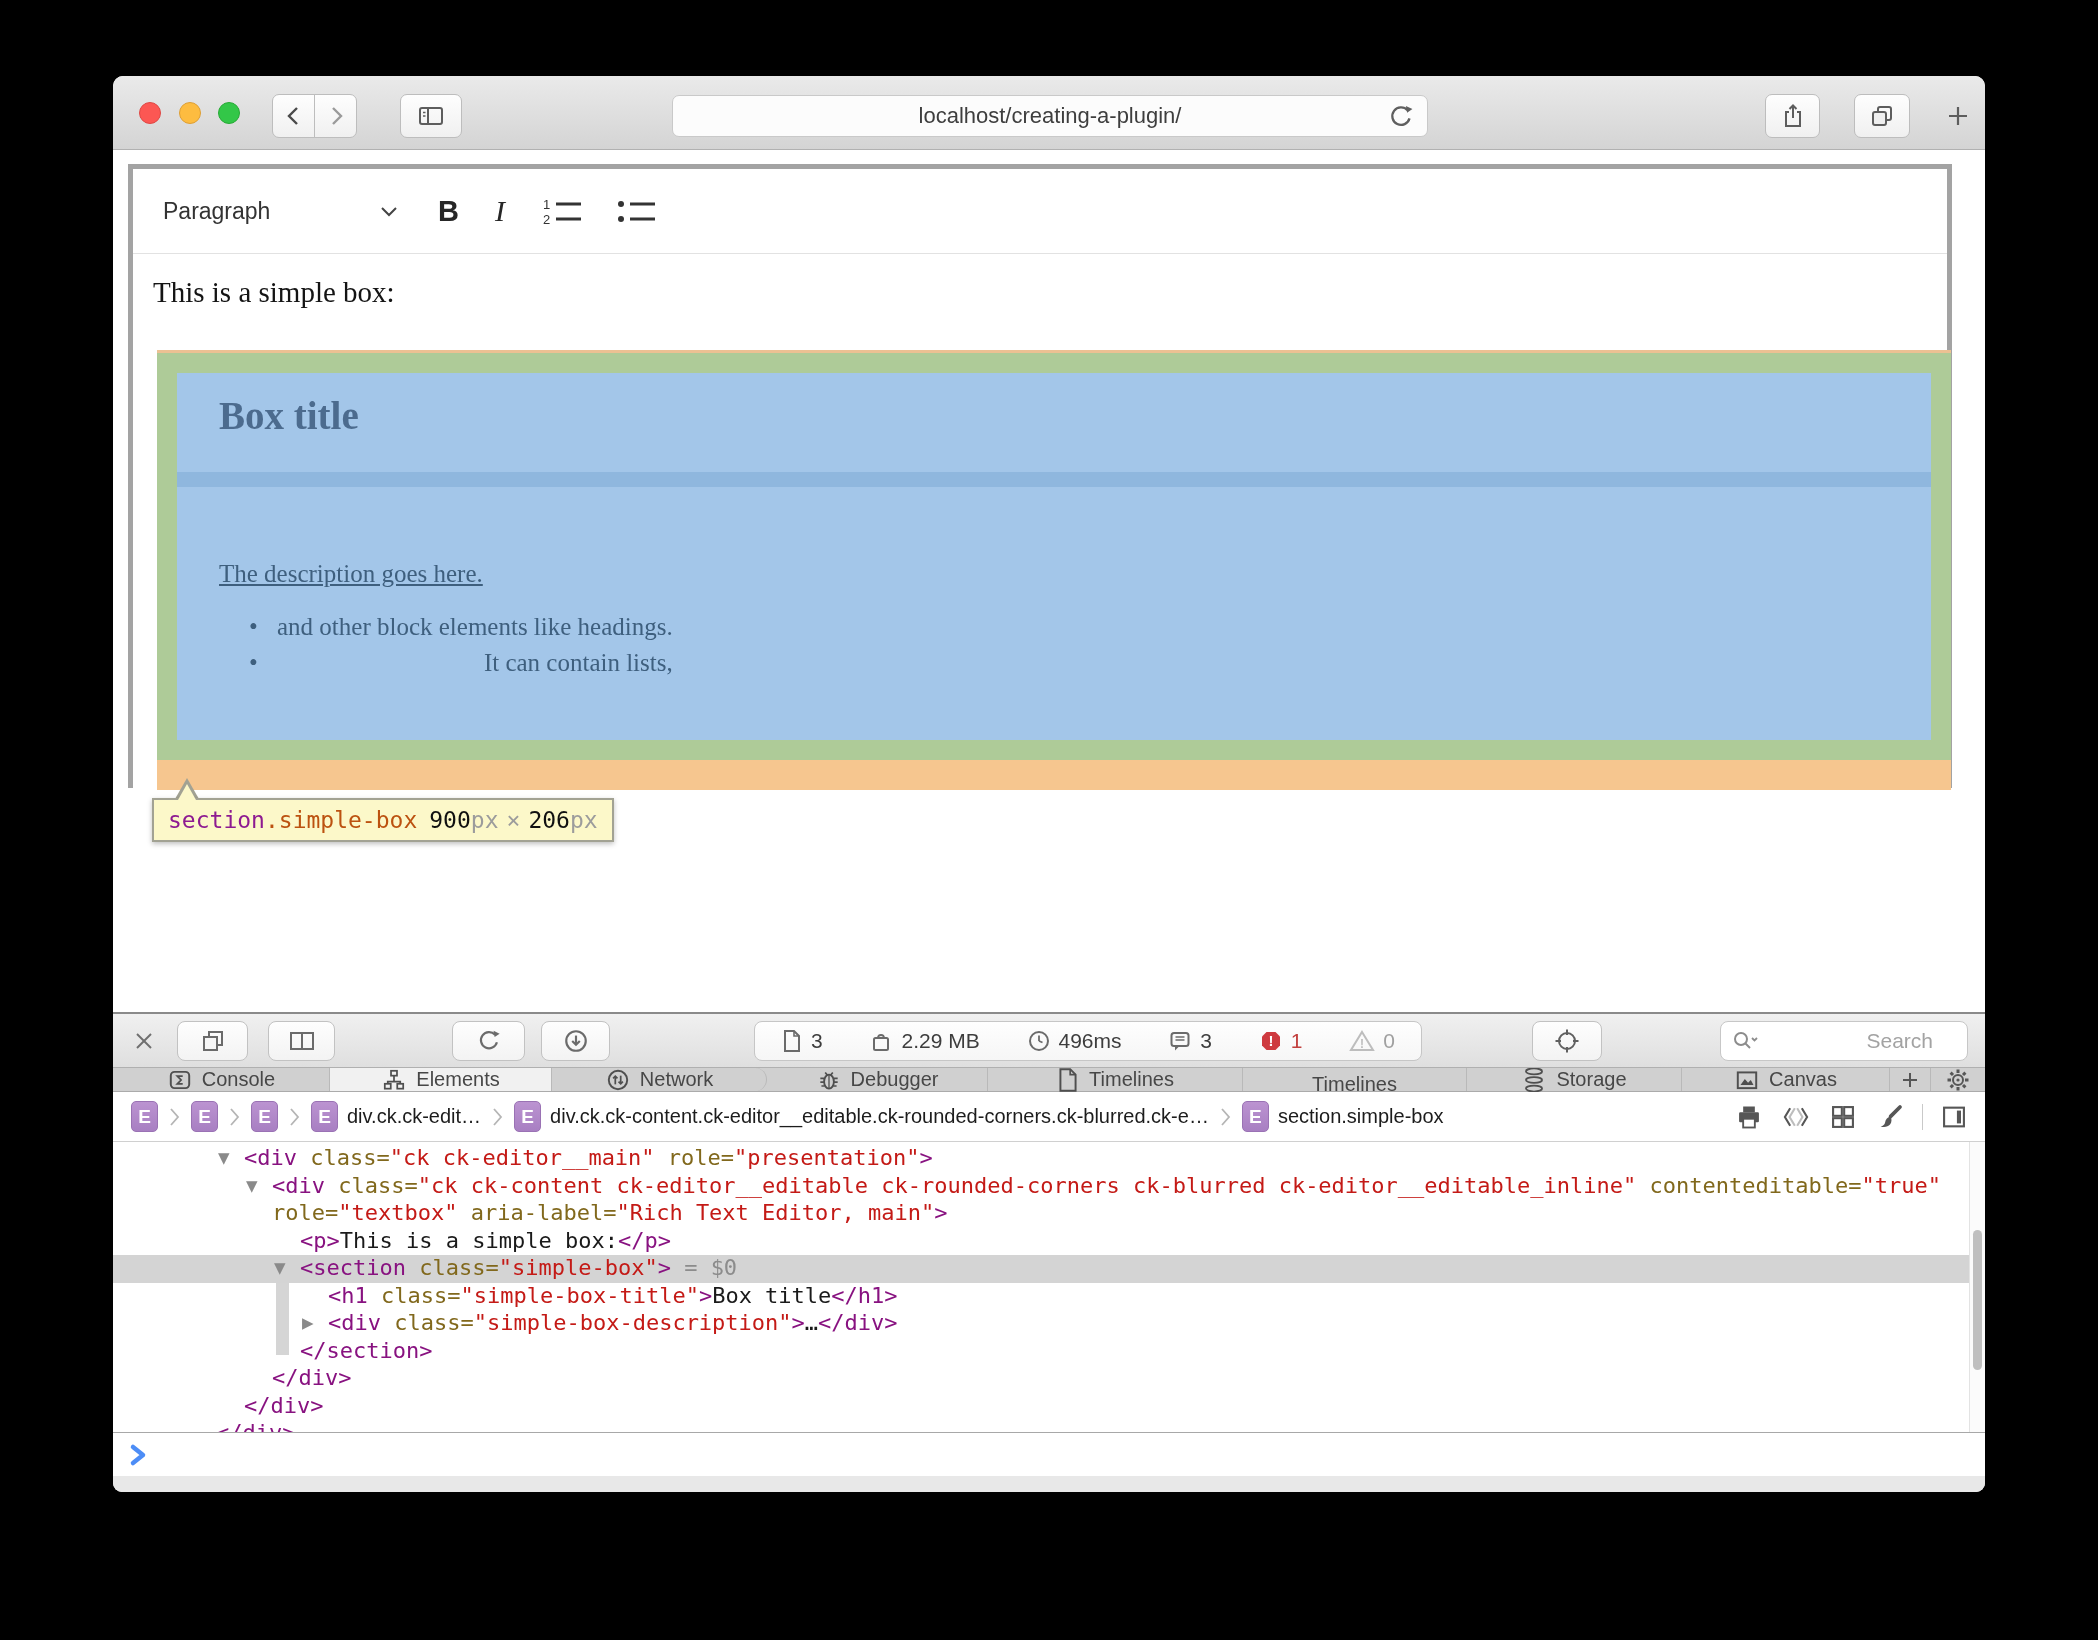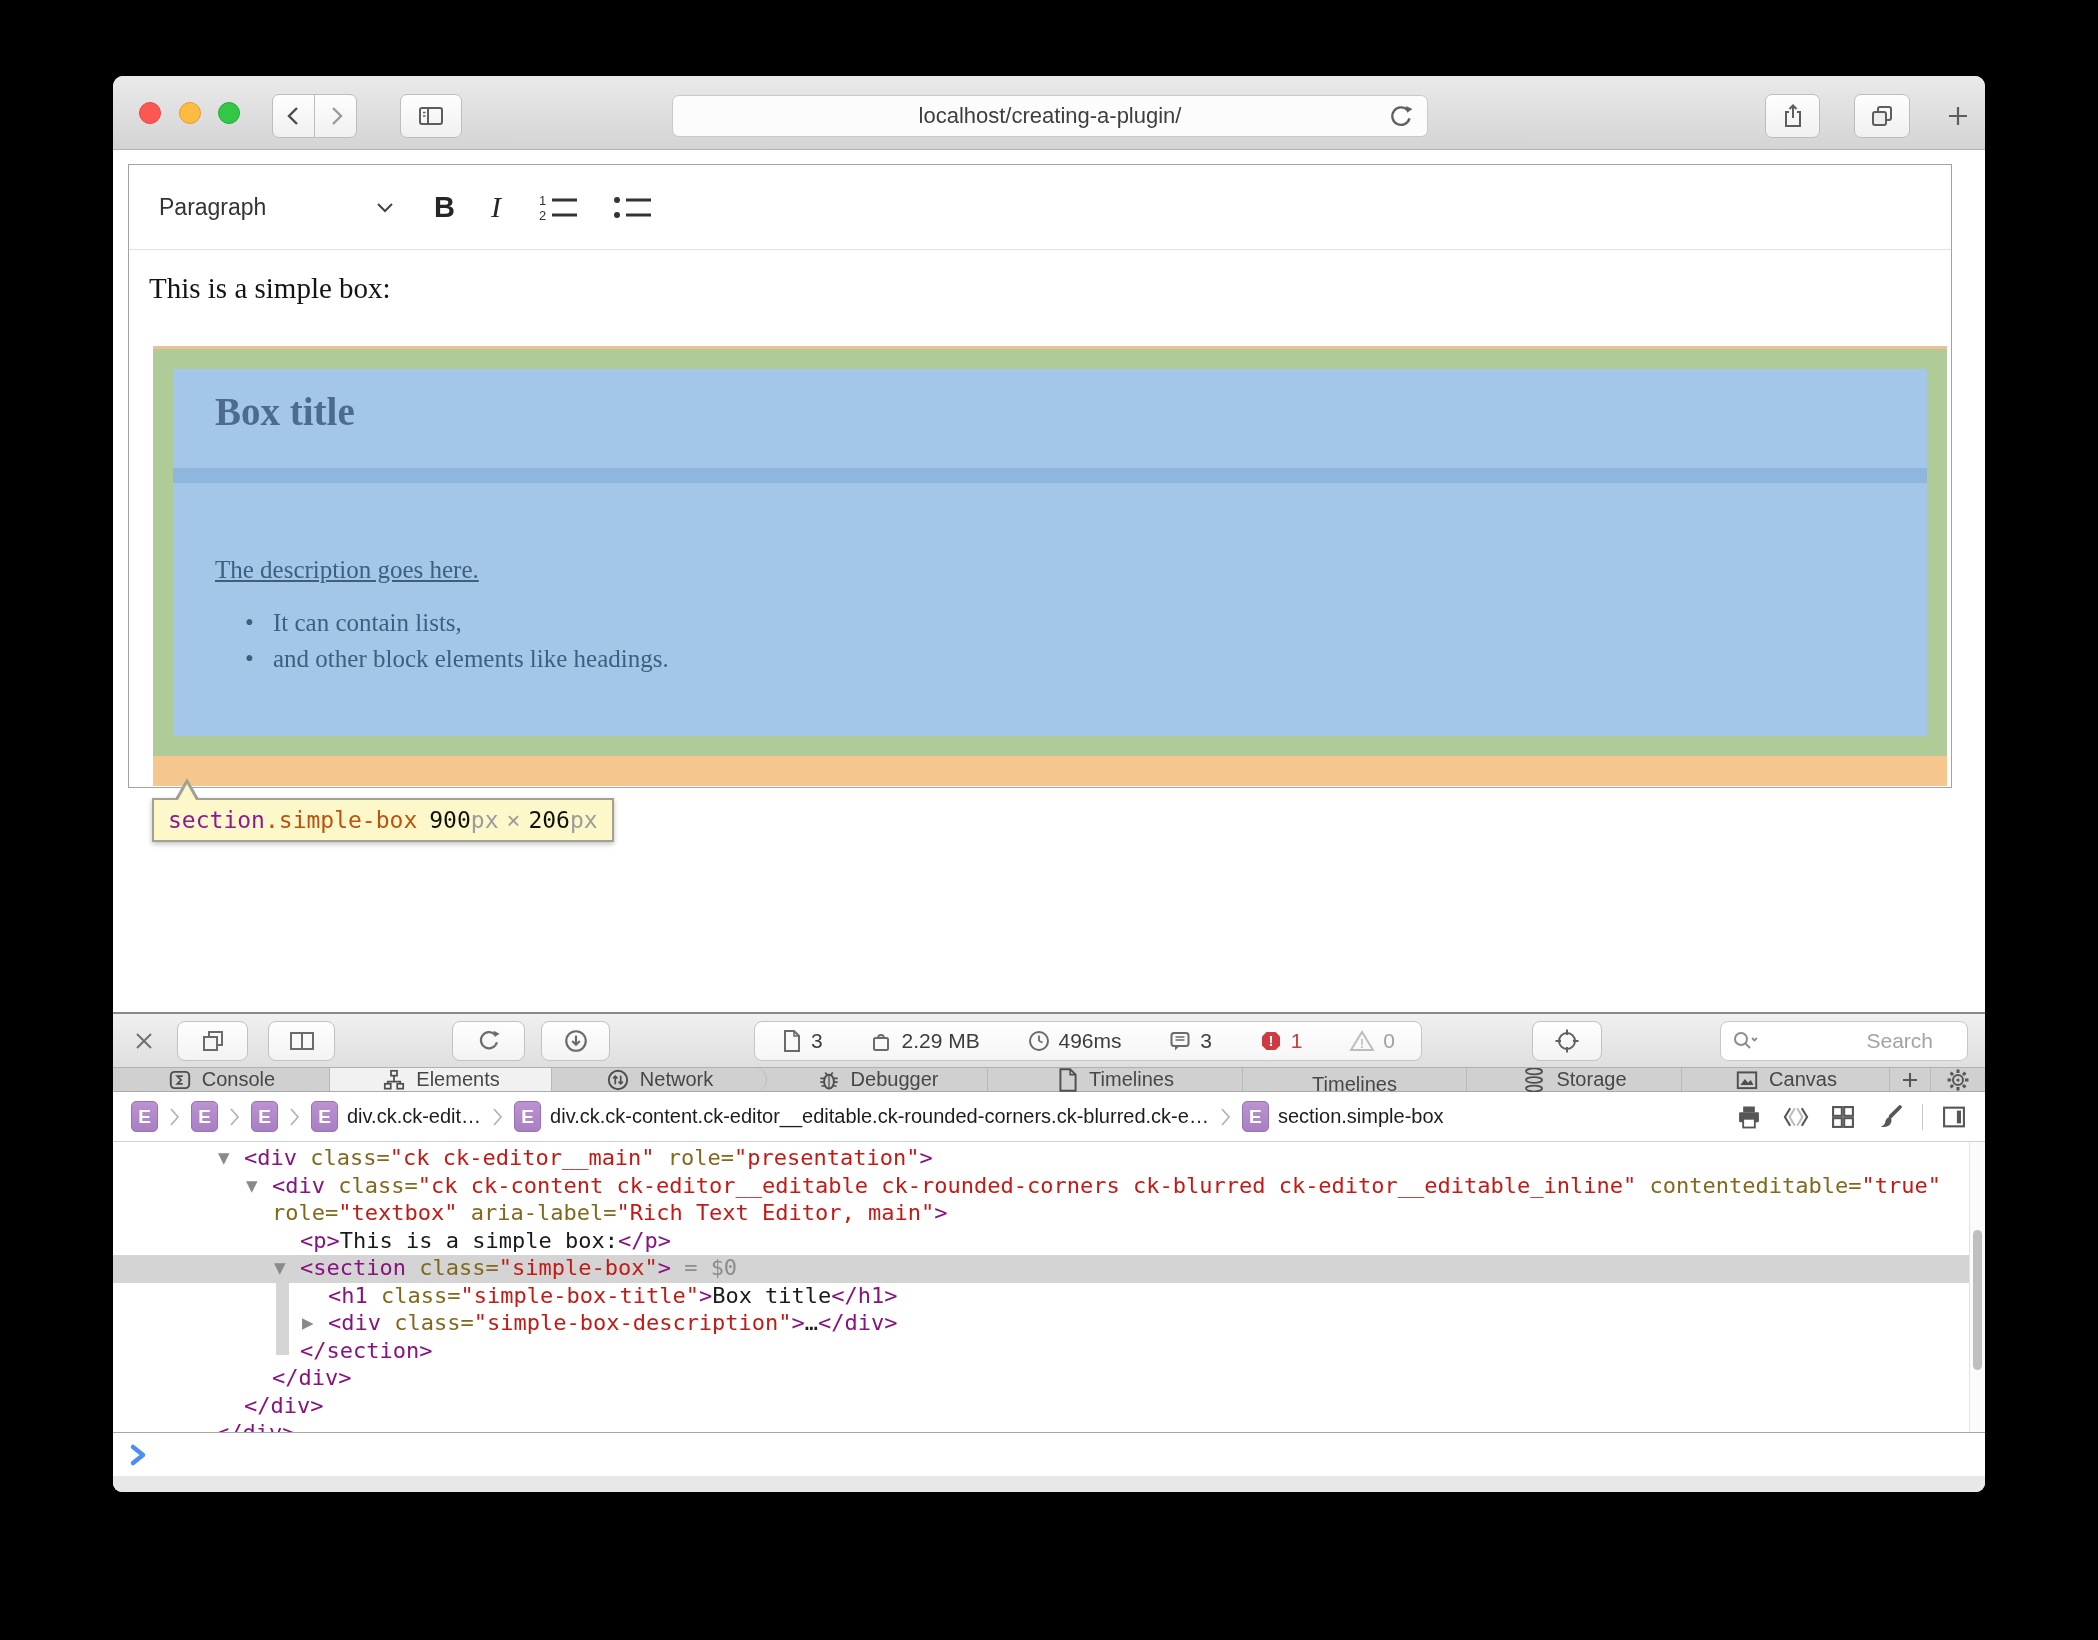--- a/index.html
+++ b/index.html
@@ -23,21 +23,21 @@
       border:1px solid #bdbdbd; display:flex; align-items:center; justify-content:center; }
   .nav-cell:first-child { border-radius:7px 0 0 7px; }
   .nav-cell:last-child  { border-radius:0 7px 7px 0; margin-left:-1px; }
   .url-field { position:absolute; left:559px; top:19px; width:756px; height:42px; background:#fcfcfc;
       border:1px solid #c9c9c9; border-radius:7px; display:flex; align-items:center; justify-content:center;
       font-size:22px; color:#3e3e3e; }
   .url-reload { position:absolute; right:12px; top:7px; }
 
   
   .page { position:relative; height:862px; background:#fff; }
-  .editor-frame { position:absolute; left:15px; top:14px; width:1824px; height:624px; border:1px solid #a3a3a3; }
+  .editor-frame { position:absolute; left:15px; top:14px; width:1824px; height:624px; border:5px solid #a3a3a3;text-align:right; }
   .editor-toolbar { height:85px; border-bottom:1px solid #e2e2e2; display:flex; align-items:center;
       padding-left:30px; background:#fff; }
   .style-dd { width:235px; display:flex; align-items:center; justify-content:space-between;
       font-size:23px; color:#333; margin-right:40px; }
   .tbi { margin-right:30px; display:flex; align-items:center; }
   .bold-label { font:bold 29px "Liberation Sans",sans-serif; color:#262626; }
   .italic-label { font:italic 30px "Liberation Serif",serif; color:#262626; padding:0 6px; }
   .editable { position:relative; height:536px; background:#fff; }
   .intro { position:absolute; left:20px; top:22px; font:29px "Liberation Serif",serif; color:#141414; }
 
@@ -211,22 +211,22 @@
           <div class="intro">This is a simple box:</div>
 
           <div class="hl-box">
             <div class="m-top"></div>
             <div class="pad">
               <div class="content">
                 <div class="band"></div>
                 <div class="box-title">Box title</div>
                 <div class="box-desc">The description goes here.</div>
                 <ul class="box-list">
+                  <li>and other block elements like headings.</li>
                   <li>It can contain lists,</li>
-                  <li>and other block elements like headings.</li>
                 </ul>
               </div>
             </div>
             <div class="m-bottom"></div>
           </div>
         </div>
       </div>
 
       <div class="tooltip-arrow-o"></div>
       <div class="tooltip-arrow-i"></div>

